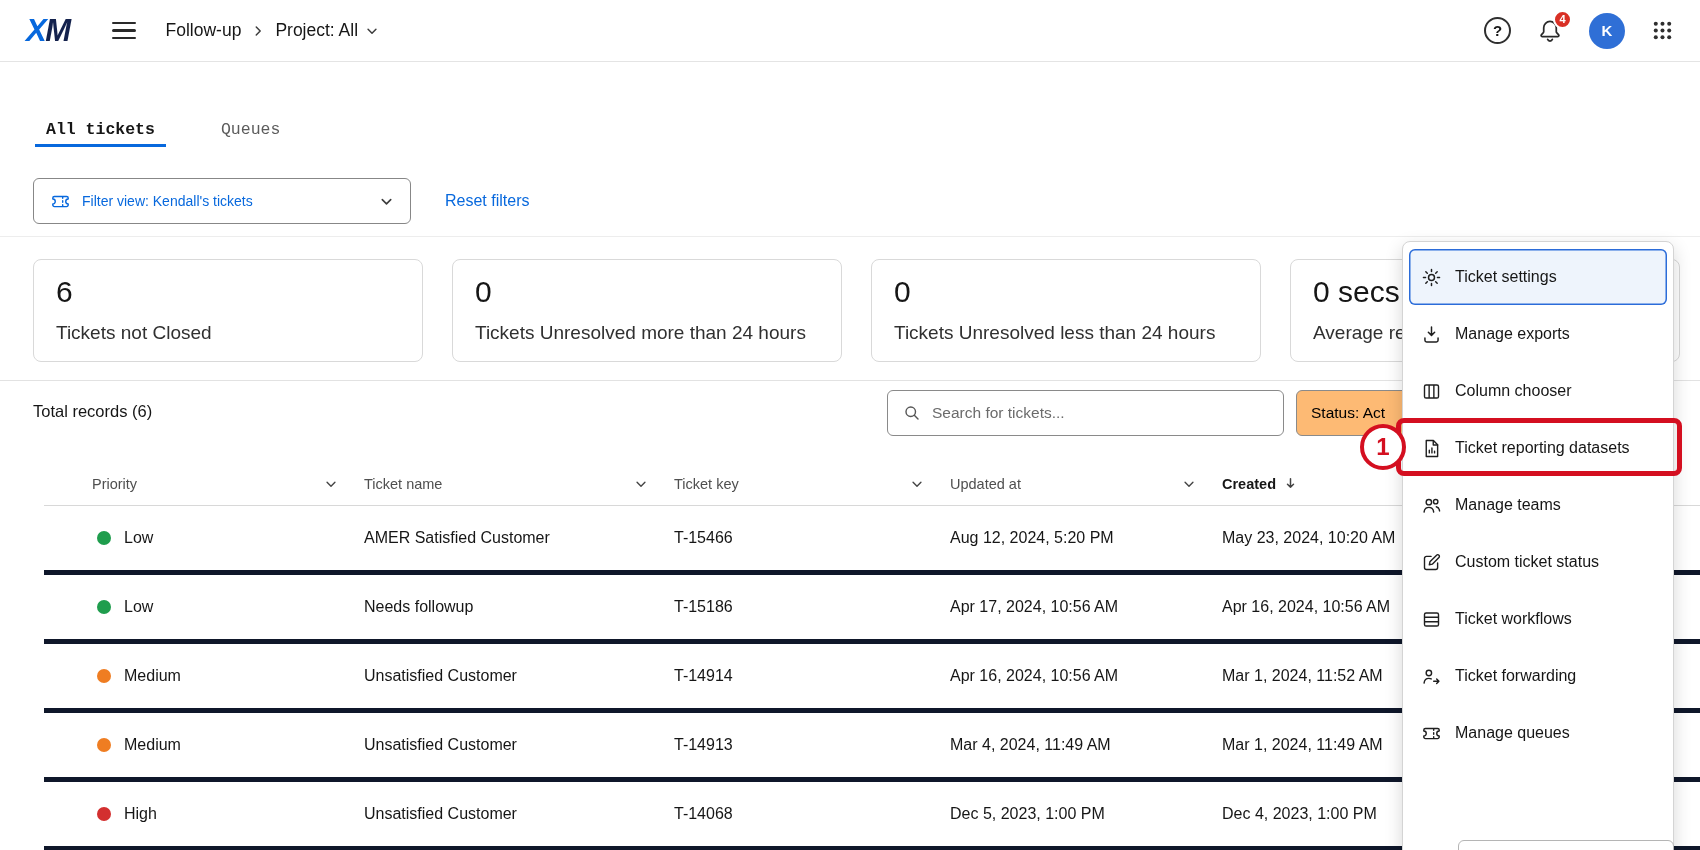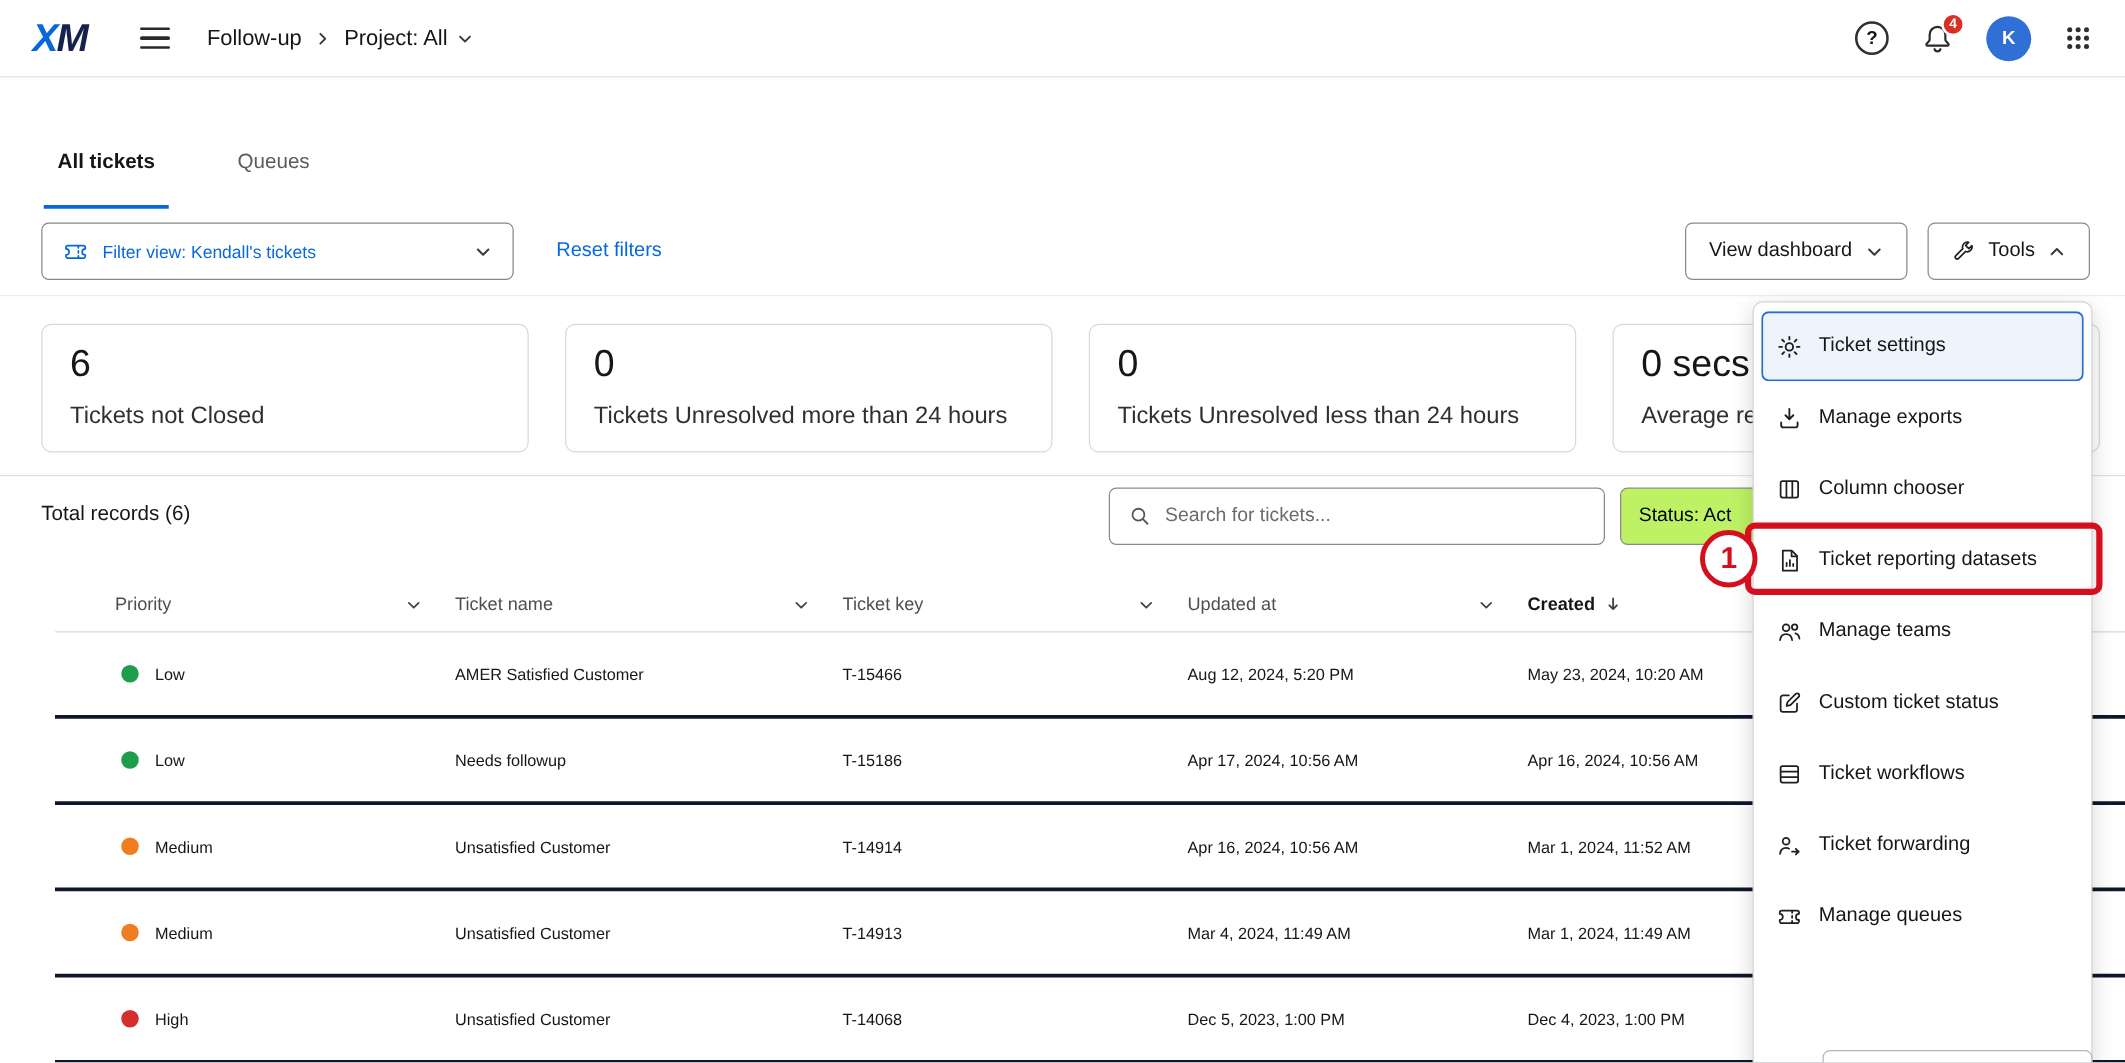--- a/index.html
+++ b/index.html
@@ -24,21 +24,21 @@
   .bell-wrap { position: relative; display: flex; cursor: pointer; color: #2a2a2a; }
   .badge { position: absolute; top: -8px; right: -9px; min-width: 19px; height: 19px; background: #d93025;
            border: 2px solid #fff; border-radius: 50%; color: #fff; font-size: 11px; font-weight: 700;
            display: flex; align-items: center; justify-content: center; }
   .avatar { width: 36px; height: 36px; border-radius: 50%; background: #2f6fd6; color: #fff;
             font-size: 15px; font-weight: 700; display: flex; align-items: center; justify-content: center; cursor: pointer; }
   .grid-icon { display: flex; color: #2f2f2f; cursor: pointer; }
 
   
   .tabs { position: absolute; top: 120px; left: 35px; display: flex; gap: 44px; }
-  .tab { font-size: 16.5px; padding: 0 11px 25px; cursor: pointer; }
+  .tab { font-size: 16.5px; padding: 0 11px 5px; cursor: pointer; font-family: Liberation Mono, monospace; }
   .tab.active { font-weight: 700; border-bottom: 3px solid #0768dd; color: #161616; }
   .tab.inactive { color: #5c5c5c; }
 
   
   .filter-row { position: absolute; top: 178px; left: 33px; right: 28px; height: 46px; display: flex; align-items: center; }
   .filter-view-btn { width: 378px; height: 46px; border: 1px solid #878787; border-radius: 6px; background: #fff;
                      display: flex; align-items: center; gap: 11px; padding: 0 16px; cursor: pointer;
                      color: #0768dd; font-size: 14px; font-weight: 500; }
   .filter-view-btn .chev { margin-left: auto; }
   .reset-link { margin-left: 34px; color: #0768dd; font-size: 16px; font-weight: 500; cursor: pointer; }
@@ -56,32 +56,32 @@
   .stat-value { font-size: 30px; color: #161616; }
   .stat-label { font-size: 19px; color: #303030; margin-top: 13px; }
 
   
   .total-records { position: absolute; top: 402px; left: 33px; font-size: 16.5px; }
   .search-box { position: absolute; top: 390px; left: 887px; width: 397px; height: 46px; border: 1px solid #8a8a8a;
                 border-radius: 6px; background: #fff; display: flex; align-items: center; gap: 10px; padding: 0 14px; color: #555; }
   .search-box input { border: none; outline: none; flex: 1; font-size: 15.5px; font-family: "Liberation Sans", sans-serif; color: #333; }
   .search-box input::placeholder { color: #6b6b6b; }
   .status-btn { position: absolute; top: 390px; left: 1296px; width: 190px; height: 46px; border: 1px solid #8a8a8a;
-                border-radius: 6px; background: #bef264; display: flex; align-items: center; padding: 0 14px;
+                border-radius: 6px; background: #fdba74; display: flex; align-items: center; padding: 0 14px;
                 font-size: 15.5px; cursor: pointer; white-space: nowrap; overflow: hidden; }
 
   
   .table { position: absolute; top: 462px; left: 0; right: 0; margin-left: 44px; }
   .tr { display: grid; grid-template-columns: 272px 310px 276px 272px 1fr; padding-left: 48px; align-items: center; }
   .thead { height: 44px; border-bottom: 1px solid #d8d8d8; }
   .th { display: flex; align-items: center; justify-content: space-between; padding-right: 26px;
         font-size: 14.5px; color: #4f4f4f; font-weight: 500; cursor: pointer; }
   .th.sorted { justify-content: flex-start; gap: 7px; color: #161616; font-weight: 700; }
   .th .chev { color: #444; }
-  .row { height: 69px; border-bottom: 3px solid #0f172a; font-size: 13px; cursor: pointer; }
+  .row { height: 69px; border-bottom: 5px solid #0f172a; font-size: 16px; cursor: pointer; }
   .cell-priority { display: flex; align-items: center; gap: 13px; padding-left: 5px; }
   .dot { width: 14px; height: 14px; border-radius: 50%; flex: none; }
 
   
   .tools-menu { position: absolute; left: 1402px; top: 241px; width: 272px; height: 640px; background: #fff;
                 border: 1px solid #d4d4d4; border-radius: 8px; box-shadow: 0 6px 18px rgba(0,0,0,.16);
                 padding-top: 6px; z-index: 50; }
   .menu-item { height: 56px; margin: 1px 6px; display: flex; align-items: center; gap: 13px; padding: 0 10px 0 12px;
                font-size: 16px; border-radius: 6px; cursor: pointer; color: #161616; }
   .menu-item.selected { background: #eef4fc; box-shadow: inset 0 0 0 1.5px #2b6cd9; }
@@ -176,43 +176,20 @@
         </svg>
       </span>
       <span>Filter view: Kendall's tickets</span>
       <span class="chev">
         <svg viewBox="0 0 16 16" width="15" height="15" fill="none" stroke="currentColor" stroke-width="1.7" stroke-linecap="round" stroke-linejoin="round">
             <path d="M3.5 6l4.5 4.5L12.5 6"></path>
           </svg>
       </span>
     </button>
     <a class="reset-link">Reset filters</a>
-    <div class="right-btns">
-      <button class="btn-outline">
-        <span>View dashboard</span>
-        <span class="chev">
-          <svg viewBox="0 0 16 16" width="15" height="15" fill="none" stroke="currentColor" stroke-width="1.7" stroke-linecap="round" stroke-linejoin="round">
-              <path d="M3.5 6l4.5 4.5L12.5 6"></path>
-            </svg>
-        </span>
-      </button>
-      <button class="btn-outline">
-        <span class="mi-icon">
-          <svg viewBox="0 0 24 24" width="20" height="20" fill="none" stroke="currentColor" stroke-width="1.6" stroke-linecap="round" stroke-linejoin="round">
-            <path d="M19.8 6.6a4.6 4.6 0 0 1-6 5.6l-6.7 6.7a1.9 1.9 0 0 1-2.7-2.7l6.7-6.7a4.6 4.6 0 0 1 5.6-6l-2.9 2.9 3.1 3.1 2.9-2.9z"></path>
-          </svg>
-        </span>
-        <span>Tools</span>
-        <span class="chev">
-          <svg viewBox="0 0 16 16" width="15" height="15" fill="none" stroke="currentColor" stroke-width="1.7" stroke-linecap="round" stroke-linejoin="round">
-              <path d="M3.5 10l4.5-4.5L12.5 10"></path>
-            </svg>
-        </span>
-      </button>
-    </div>
   </div>
 
   <div class="hr1"></div>
 
   <div class="stats">
     <div class="stat-card">
       <div class="stat-value">6</div>
       <div class="stat-label">Tickets not Closed</div>
     </div>
     <div class="stat-card">

